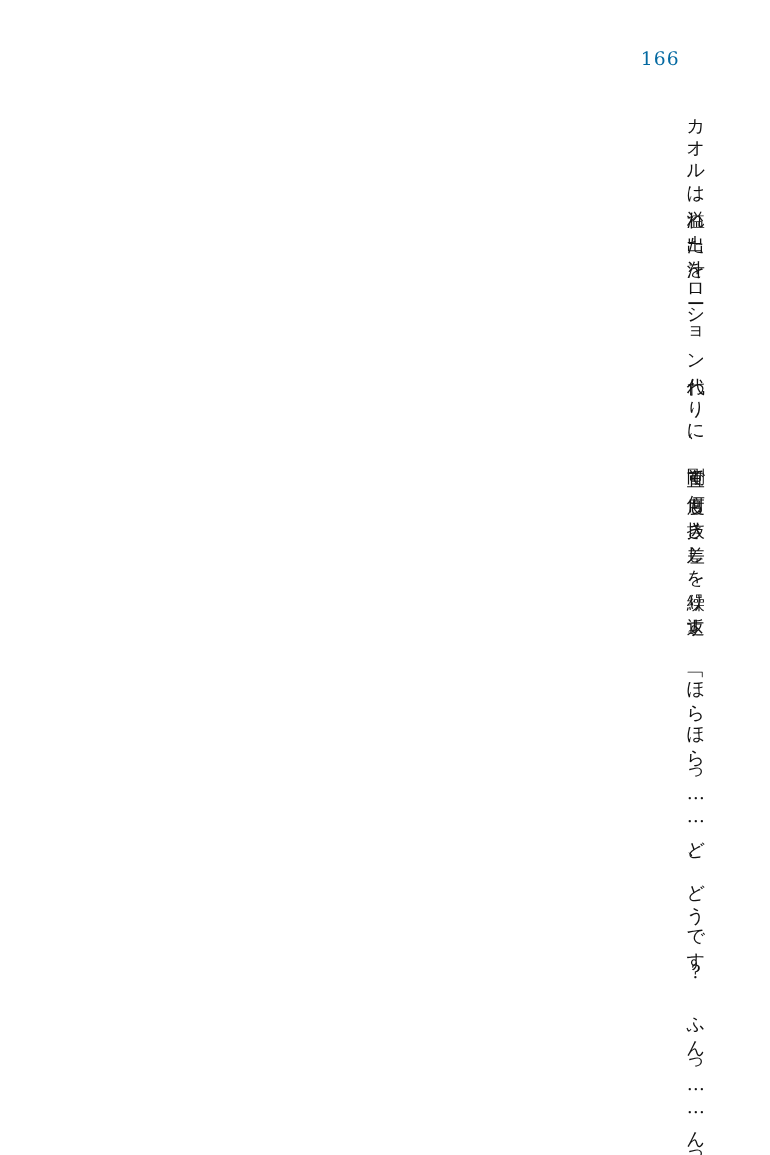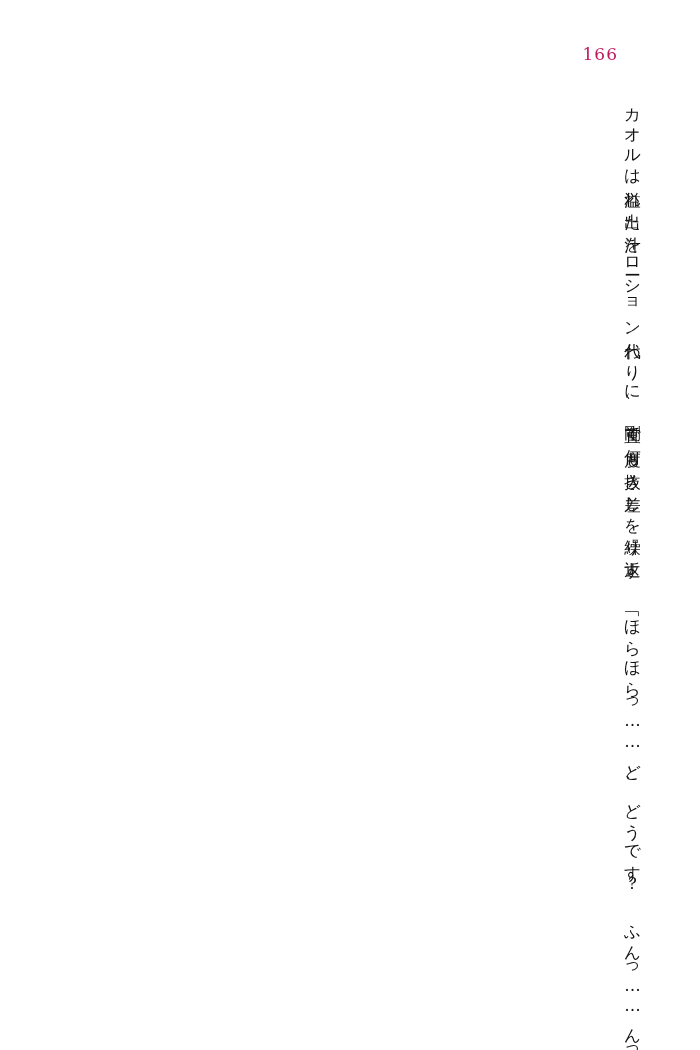--- a/index.html
+++ b/index.html
@@ -23,21 +23,21 @@
     box-sizing: border-box;
     background: #ffffff;
   }
 
   .page-number {
     position: absolute;
     top: 44px;
     right: 82px;
     font-size: 17px;
     letter-spacing: 1px;
-    color: #be185d;
+    color: #0369a1;
     font-family: "DejaVu Serif", "Liberation Serif", serif;
   }
 
   .text-body {
     position: absolute;
     top: 96px;
     left: 60px;
     right: 60px;
     height: 910px;
     box-sizing: border-box;

